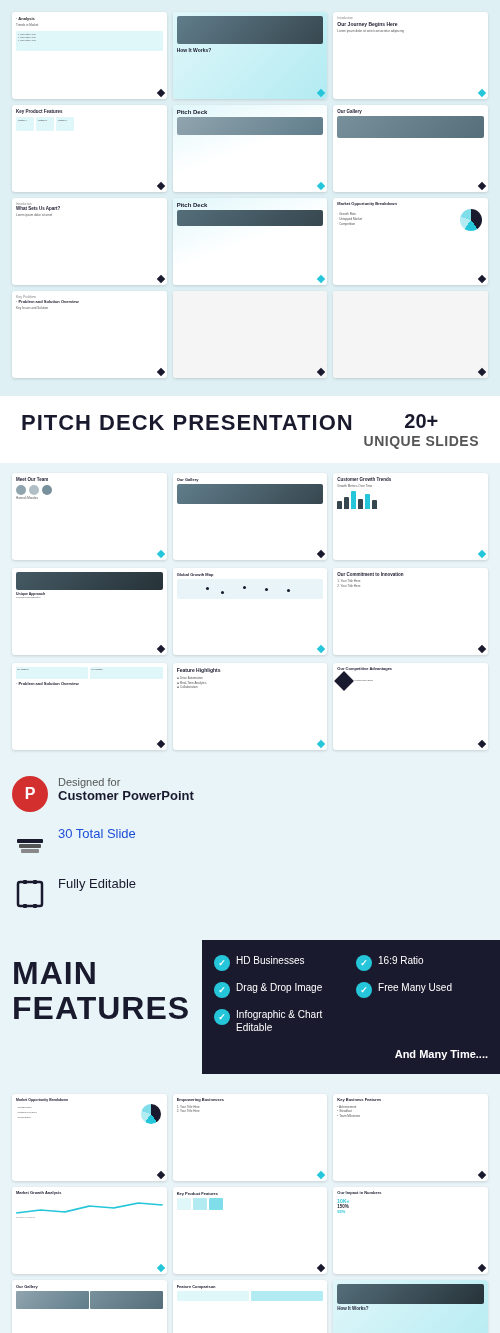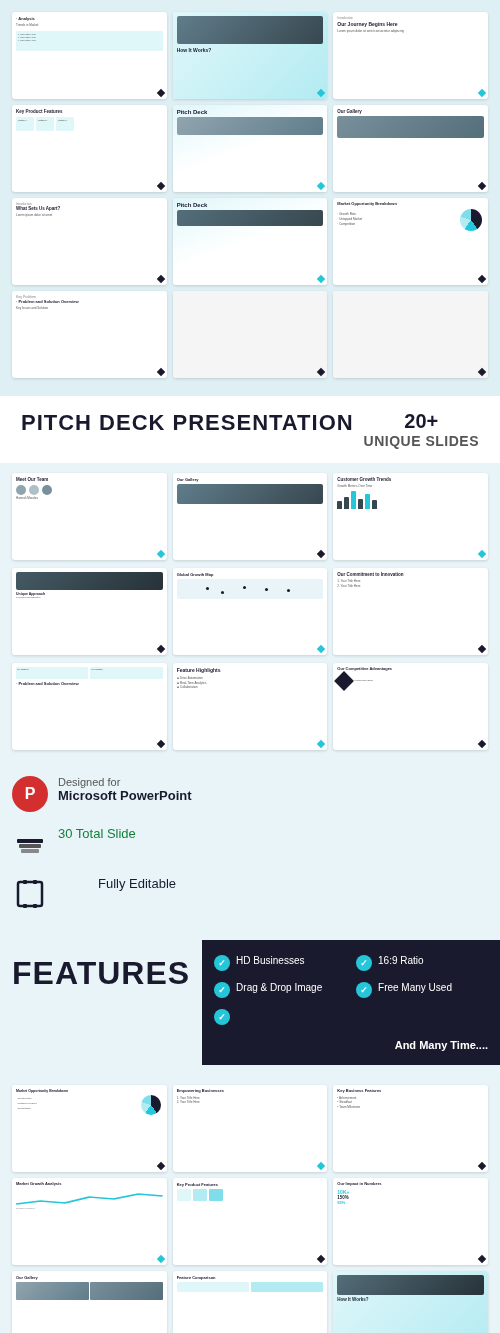--- a/index.html
+++ b/index.html
@@ -509,51 +509,52 @@
       </div>
     </div>
   </div>
 </div>
 
 <div class="features-section">
   <div class="feature-item">
     <div class="feature-icon feature-icon-powerpoint">P</div>
     <div>
       <div style="font-size:11px;color:#555;">Designed for</div>
-      <div style="font-size:13px;font-weight:bold;color:#1a1a2e;">Microsoft PowerPoint</div>
+      <div style="font-size:13px;font-weight:bold;color:#1a1a2e;">Customer PowerPoint</div>
     </div>
   </div>
 
   <div class="feature-item">
     <div class="feature-icon feature-icon-layers">
       <svg width="30" height="30" viewBox="0 0 30 30" fill="none">
         <rect x="2" y="10" width="26" height="4" rx="1" fill="#1a1a2e"></rect>
         <rect x="4" y="15" width="22" height="4" rx="1" fill="#555"></rect>
         <rect x="6" y="20" width="18" height="4" rx="1" fill="#888"></rect>
       </svg>
     </div>
-    <div style="font-size:13px;color:#15803d;font-weight:500;">30 Total Slide</div>
+    <div style="font-size:13px;color:#1d4ed8;font-weight:500;">30 Total Slide</div>
   </div>
 
   <div class="feature-item">
     <div class="feature-icon">
       <svg width="30" height="30" viewBox="0 0 30 30" fill="none">
         <rect x="3" y="3" width="24" height="24" rx="2" stroke="#1a1a2e" stroke-width="2.5" fill="none"></rect>
         <rect x="8" y="1" width="4" height="4" rx="1" fill="#1a1a2e"></rect>
         <rect x="18" y="1" width="4" height="4" rx="1" fill="#1a1a2e"></rect>
         <rect x="8" y="25" width="4" height="4" rx="1" fill="#1a1a2e"></rect>
         <rect x="18" y="25" width="4" height="4" rx="1" fill="#1a1a2e"></rect>
       </svg>
     </div>
-    <div style="font-size:13px;color:#1a1a2e;font-weight:500;margin-left:40px;">Fully Editable</div>
+    <div style="font-size:13px;color:#1a1a2e;font-weight:500;">Fully Editable</div>
   </div>
 </div>
 
 <div class="main-features-layout">
   <div class="main-features-title">
+    <div class="main-features-heading">MAIN</div>
     <div class="main-features-heading">FEATURES</div>
   </div>
   <div class="main-features-grid">
     <div class="feature-grid-item">
       <div class="check-icon"></div>
       <span class="feature-grid-text">HD Businesses</span>
     </div>
     <div class="feature-grid-item">
       <div class="check-icon"></div>
       <span class="feature-grid-text">16:9 Ratio</span>
@@ -561,20 +562,21 @@
     <div class="feature-grid-item">
       <div class="check-icon"></div>
       <span class="feature-grid-text">Drag &amp; Drop Image</span>
     </div>
     <div class="feature-grid-item">
       <div class="check-icon"></div>
       <span class="feature-grid-text">Free Many Used</span>
     </div>
     <div class="feature-grid-item">
       <div class="check-icon"></div>
+      <span class="feature-grid-text">Infographic &amp; Chart Editable</span>
     </div>
     <div class="and-more">And Many Time....</div>
   </div>
 </div>
 
 <div class="bottom-section">
 
   <div class="slide-grid-bottom">
     <div class="slide-thumb">
       <div class="slide-thumb-content">

